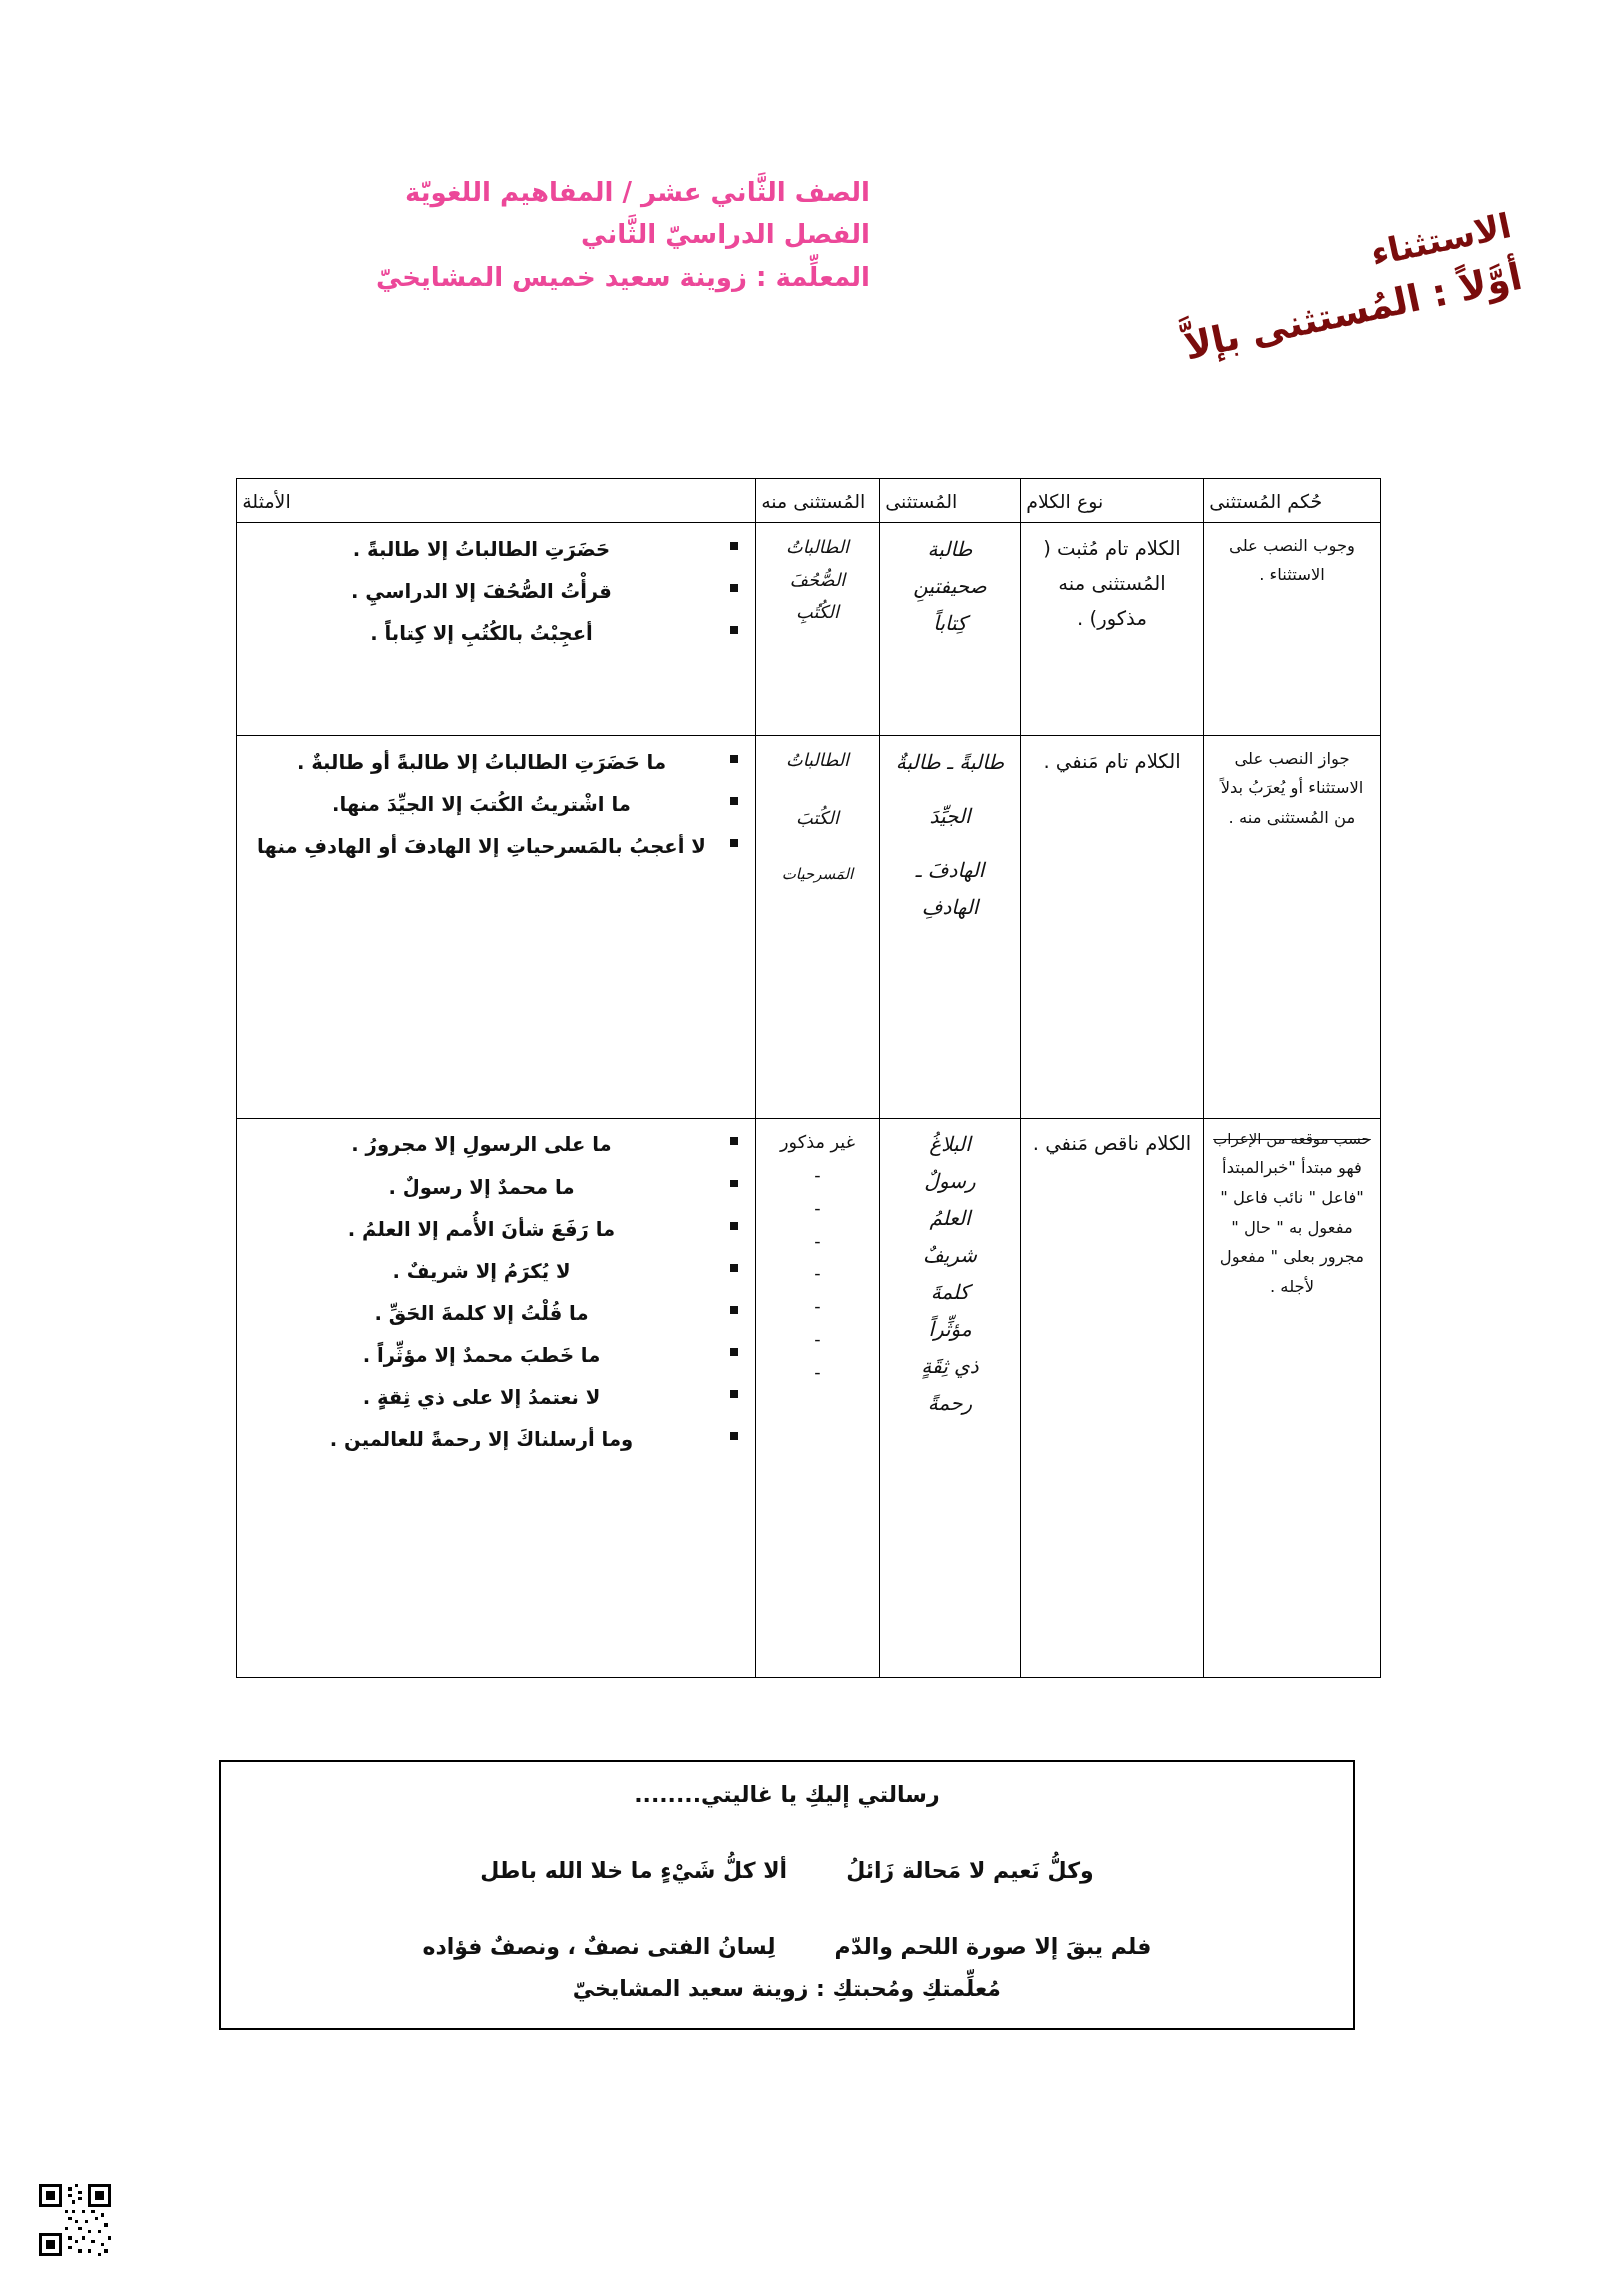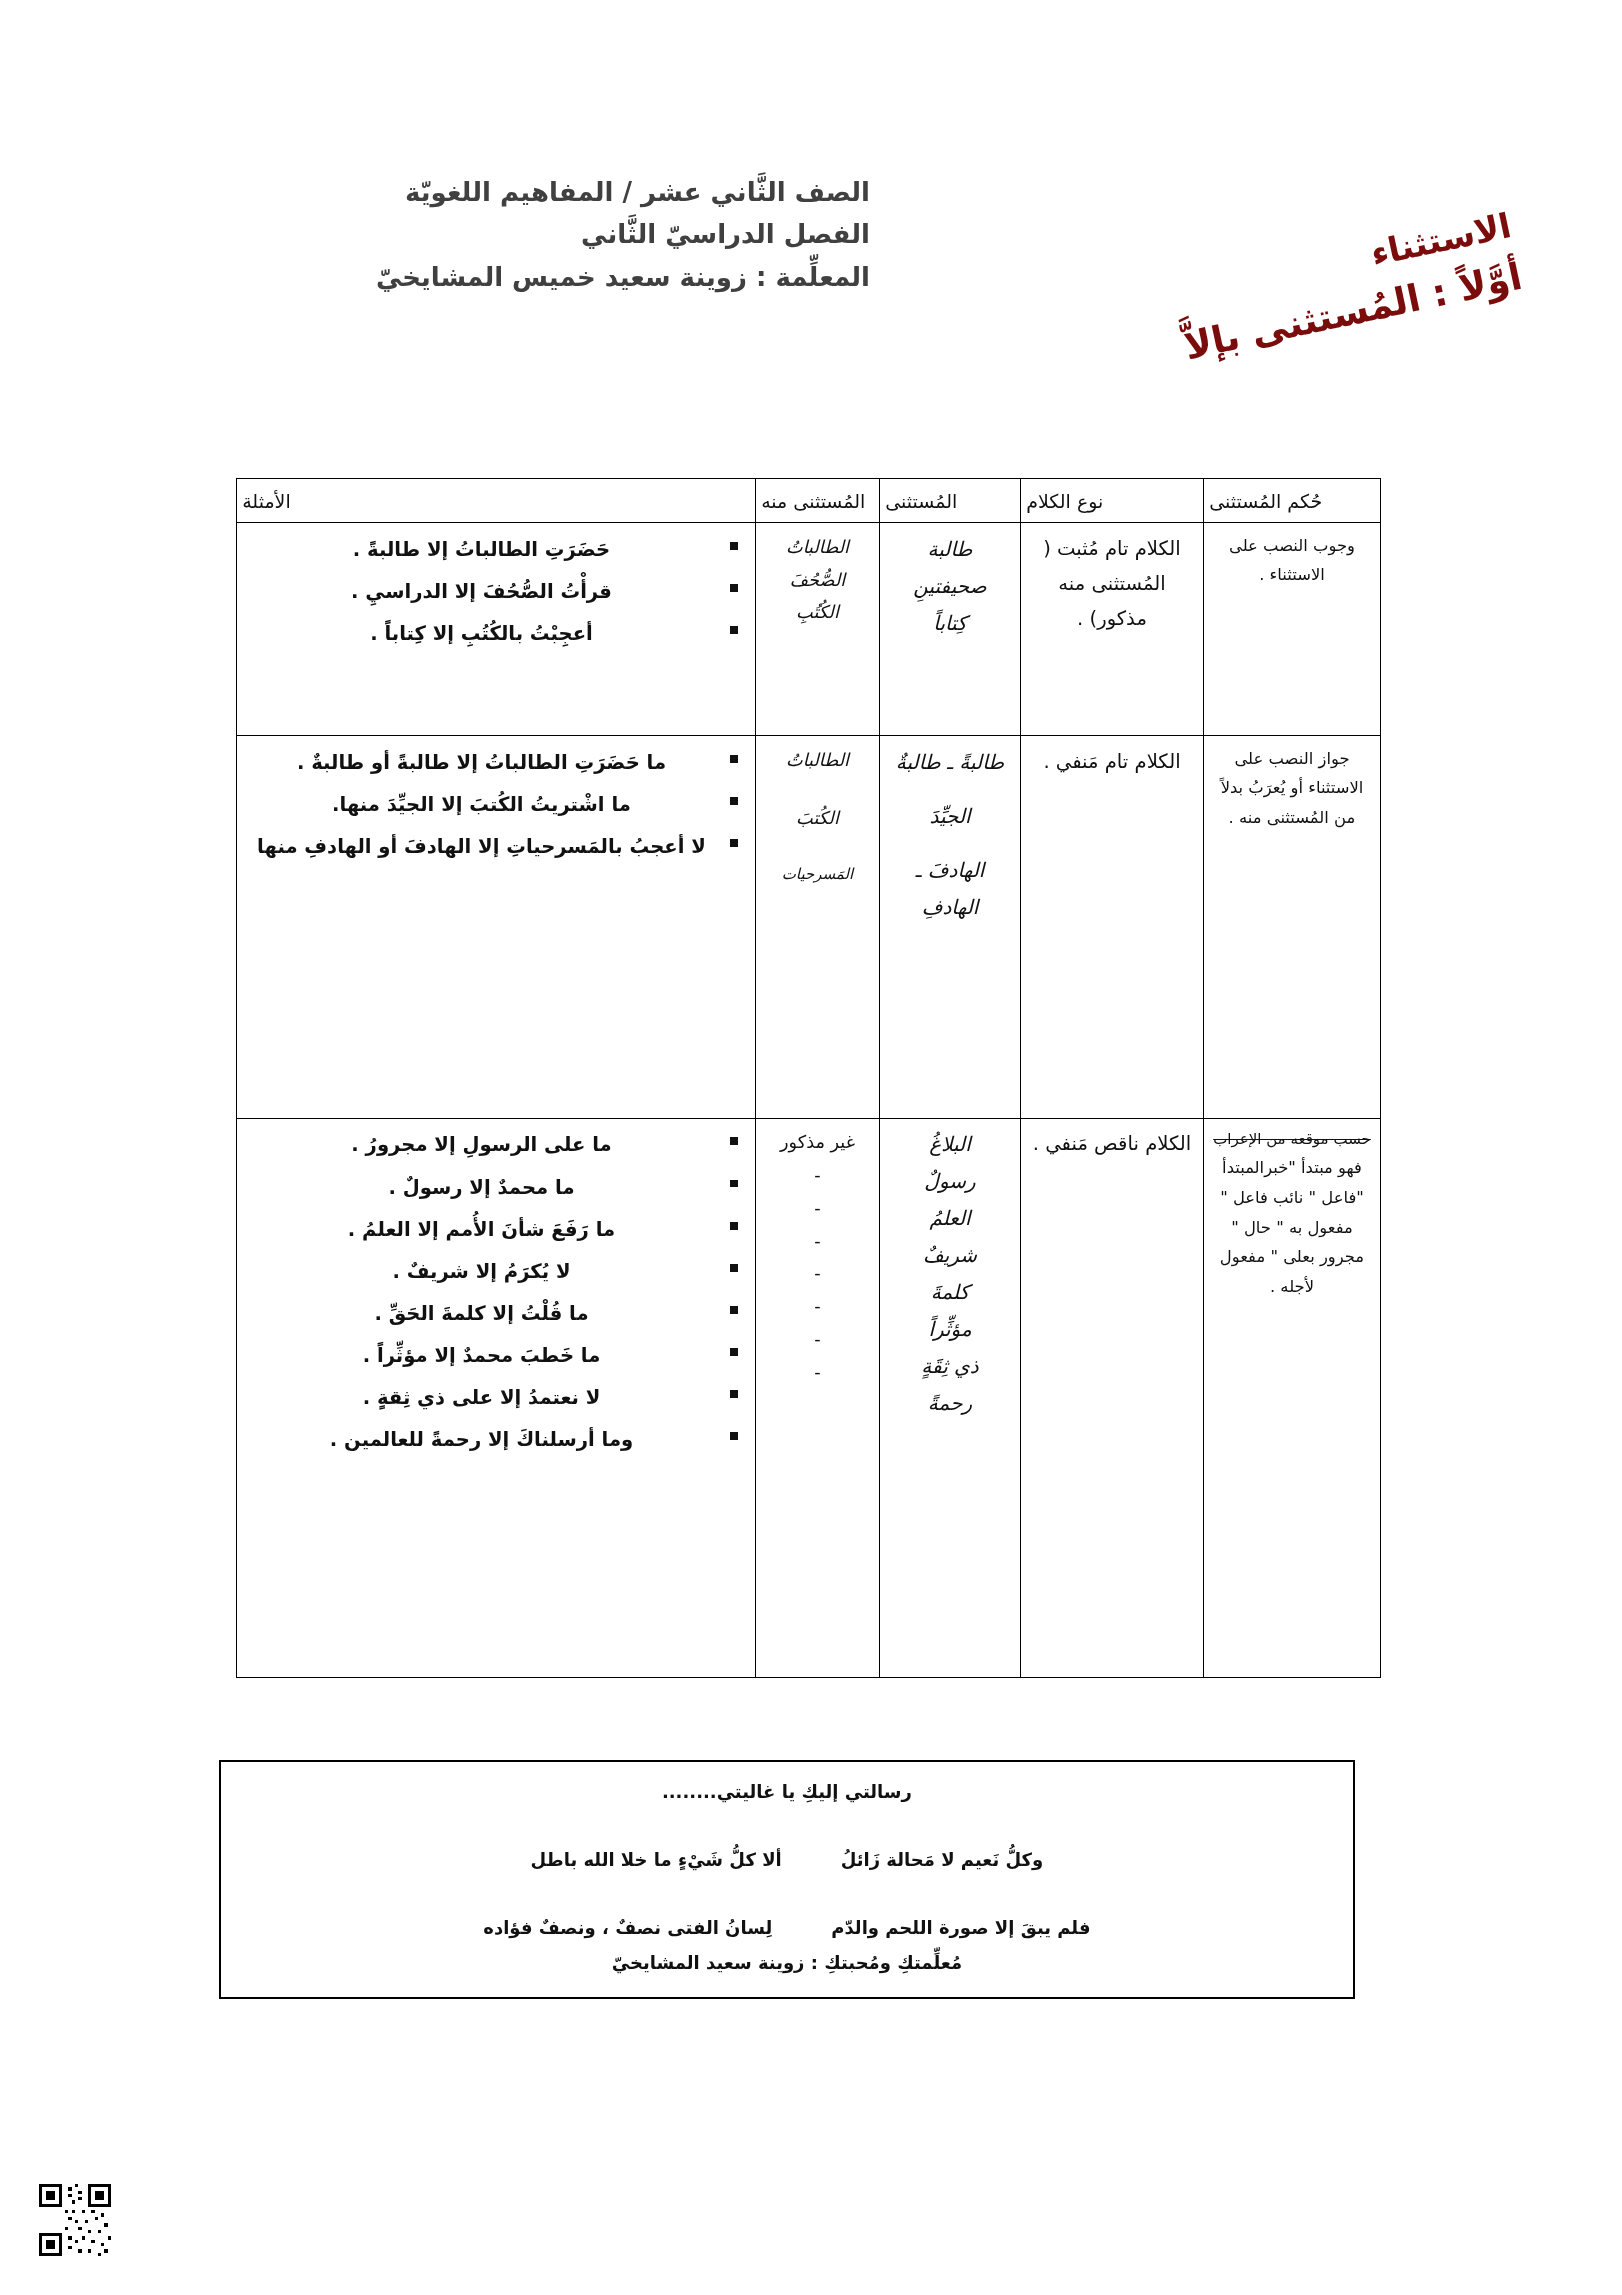--- a/index.html
+++ b/index.html
@@ -30,21 +30,21 @@
     height: 216px;
   }
   .title-block {
     position: absolute;
     top: 6.5px;
     right: 753px;
     text-align: right;
     line-height: 1.65;
     font-size: 26px;
     font-weight: bold;
-    color: #404040;
+    color: #ec4899;
     direction: rtl;
   }
   .title-block div { white-space: nowrap; }
 
   .brand-block {
     position: absolute;
     top: 0px;
     right: 98px;
     width: 406px;
     height: 196px;
@@ -140,21 +140,21 @@
   
   .footer-box {
     position: absolute;
     top: 1760px;
     right: 268px;
     width: 1093px;
     border: 2px solid #000000;
     padding: 11.8px 19.6px 17px 19.6px;
     direction: rtl;
     text-align: center;
-    font-size: 18px;
+    font-size: 22px;
     line-height: 1.95;
     font-weight: bold;
   }
   .footer-box .ln { display: block; }
   .footer-two {
     display: flex;
     justify-content: center;
     gap: 59px;
   }
   .footer-two span { display: inline-block; margin-top: 33px; }

